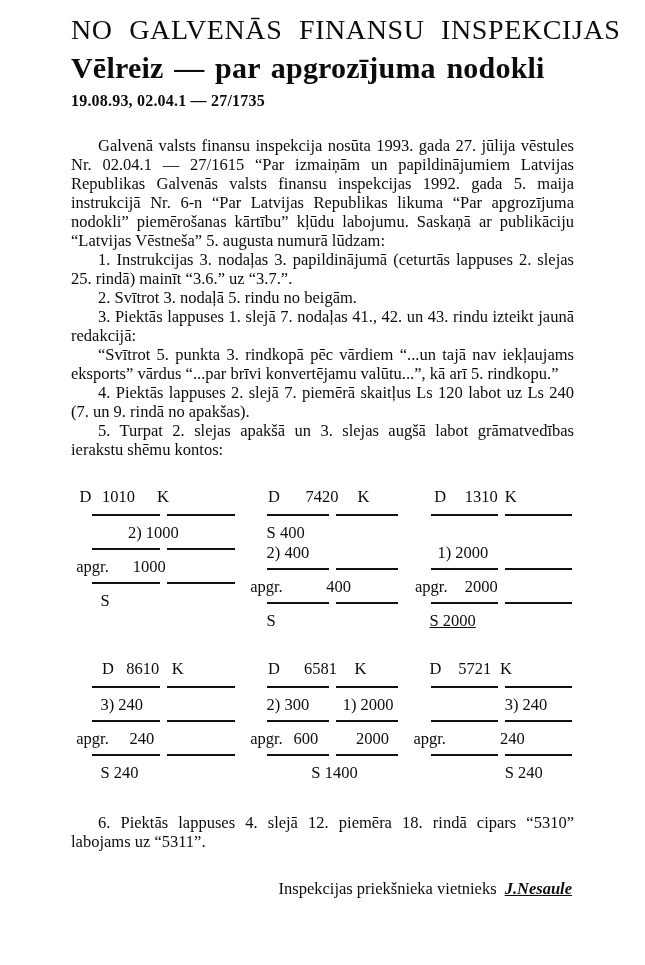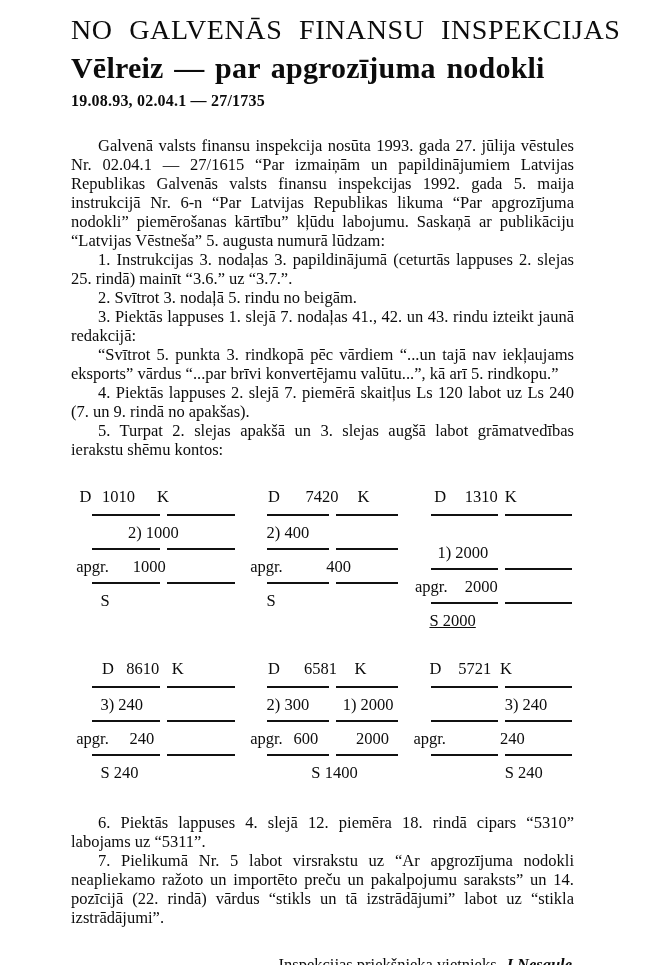--- a/index.html
+++ b/index.html
@@ -88,20 +88,23 @@
         <div class="acct-row account-header">
           <span class="acct-cell" style="left: 13%;">D</span>
           <span class="acct-cell" style="left: 38%;">7420</span>
           <span class="acct-cell" style="left: 73%;">K</span>
         </div>
         <div class="acct-rule">
           <span></span>
           <span></span>
         </div>
         <div class="acct-row">
+          <span class="acct-cell" style="left: 12%;">S 400</span>
+        </div>
+        <div class="acct-row">
           <span class="acct-cell" style="left: 12%;">2) 400</span>
         </div>
         <div class="acct-rule">
           <span></span>
           <span></span>
         </div>
         <div class="acct-row">
           <span class="acct-cell" style="left: 1%;">apgr.</span>
           <span class="acct-cell" style="left: 52%;">400</span>
         </div>
@@ -229,20 +232,19 @@
           <span></span>
         </div>
         <div class="acct-row">
           <span class="acct-cell" style="left: 58%;">S 240</span>
         </div>
       </div>
     </section>
 
   <section class="body-text closing">
     <p>6. Piektās lappuses 4. slejā 12. piemēra 18. rindā cipars “5310” labojams uz “5311”.</p>
-    <p>7. Pielikumā Nr. 5 labot virsrakstu uz “Ar apgrozījuma nodokli neapliekamo ražoto un importēto preču un pakalpojumu saraksts” un 14. pozīcijā (22. rindā) vārdus “stikls un tā izstrādājumi” labot uz “stikla izstrādājumi”.</p>
   </section>
 
   <div class="signature">
     <span>Inspekcijas priekšnieka vietnieks</span><span class="sig-name">J.Nesaule</span>
   </div>
 
 </div>
 
 </body></html>

